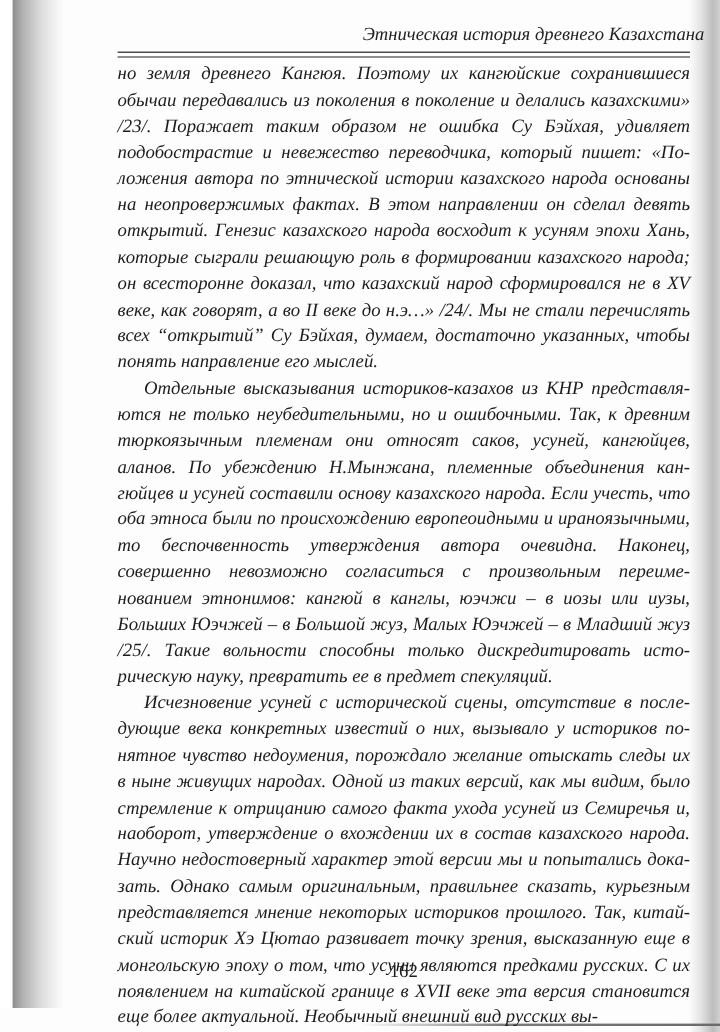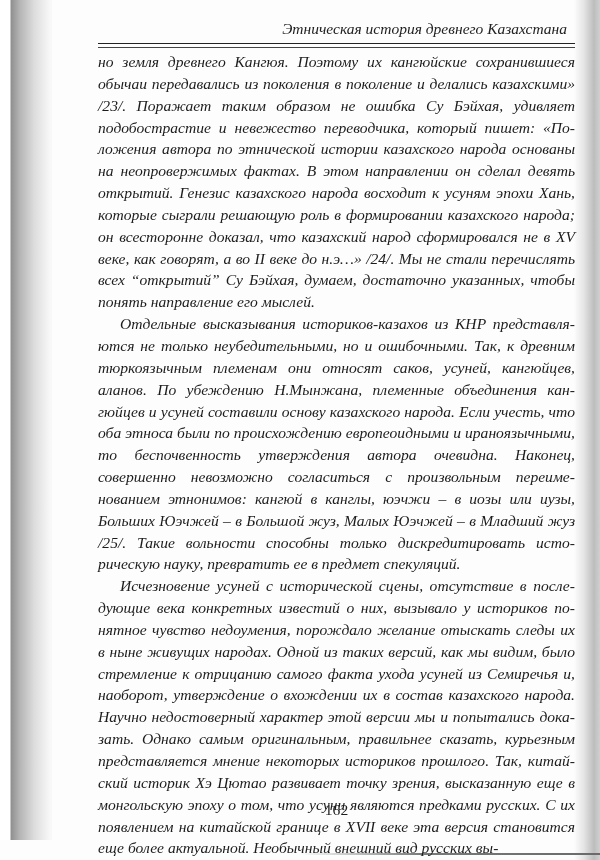--- a/index.html
+++ b/index.html
@@ -16,21 +16,21 @@
     }
     .page-shadow-right {
       position: absolute; right: 0; top: 0; width: 26px; height: 860px;
       background: linear-gradient(to right, #fdfdfd 0px, #e4e4e4 10px, #bdbdbd 20px, #d0d0d0 26px);
     }
     .page-bottom-rule {
       position: absolute; left: 300px; right: 0; top: 853px; height: 2px;
       background: linear-gradient(to right, rgba(120,120,120,0), #7a7a7a 40%, #6a6a6a);
     }
     .running-head {
-      position: absolute; left: 90px; width: 477px; top: 20px;
+      position: absolute; left: 110px; width: 477px; top: 20px;
       text-align: right; font-style: italic; font-size: 15.5px;
       color: #222;
     }
     .rule-1 { position: absolute; left: 98px; width: 477px; top: 43px; height: 1.3px; background: #222; }
     .rule-2 { position: absolute; left: 98px; width: 477px; top: 47px; height: 1px; background: #444; }
     .text-block {
       position: absolute; left: 98px; width: 477px; top: 51px;
       font-size: 15.6px; line-height: 21.85px;
       text-align: justify;
     }

